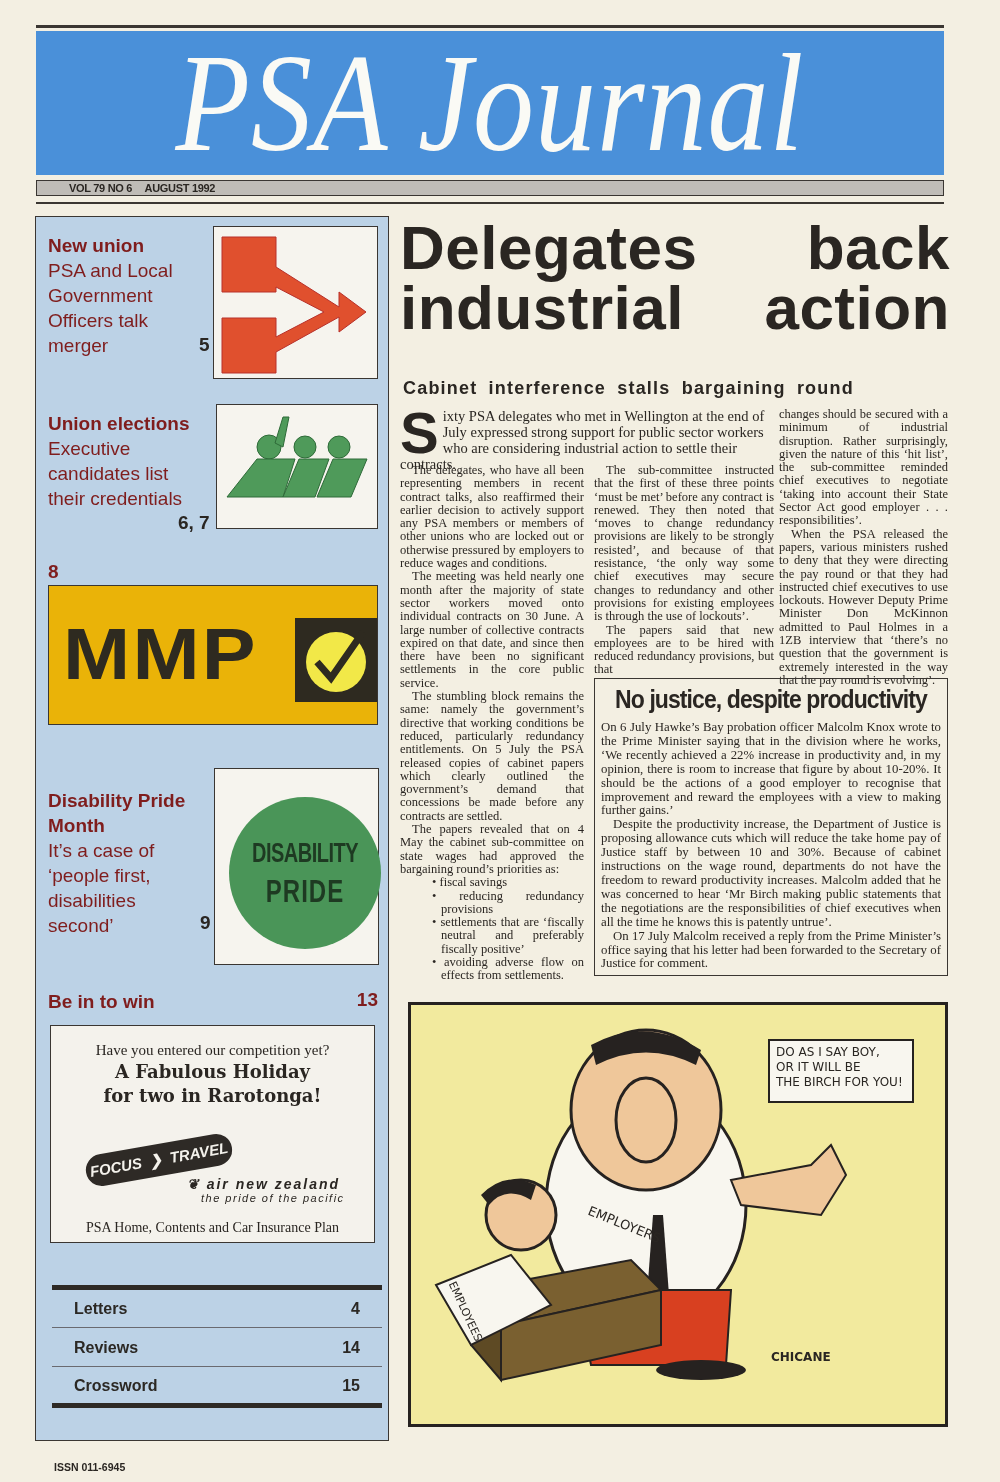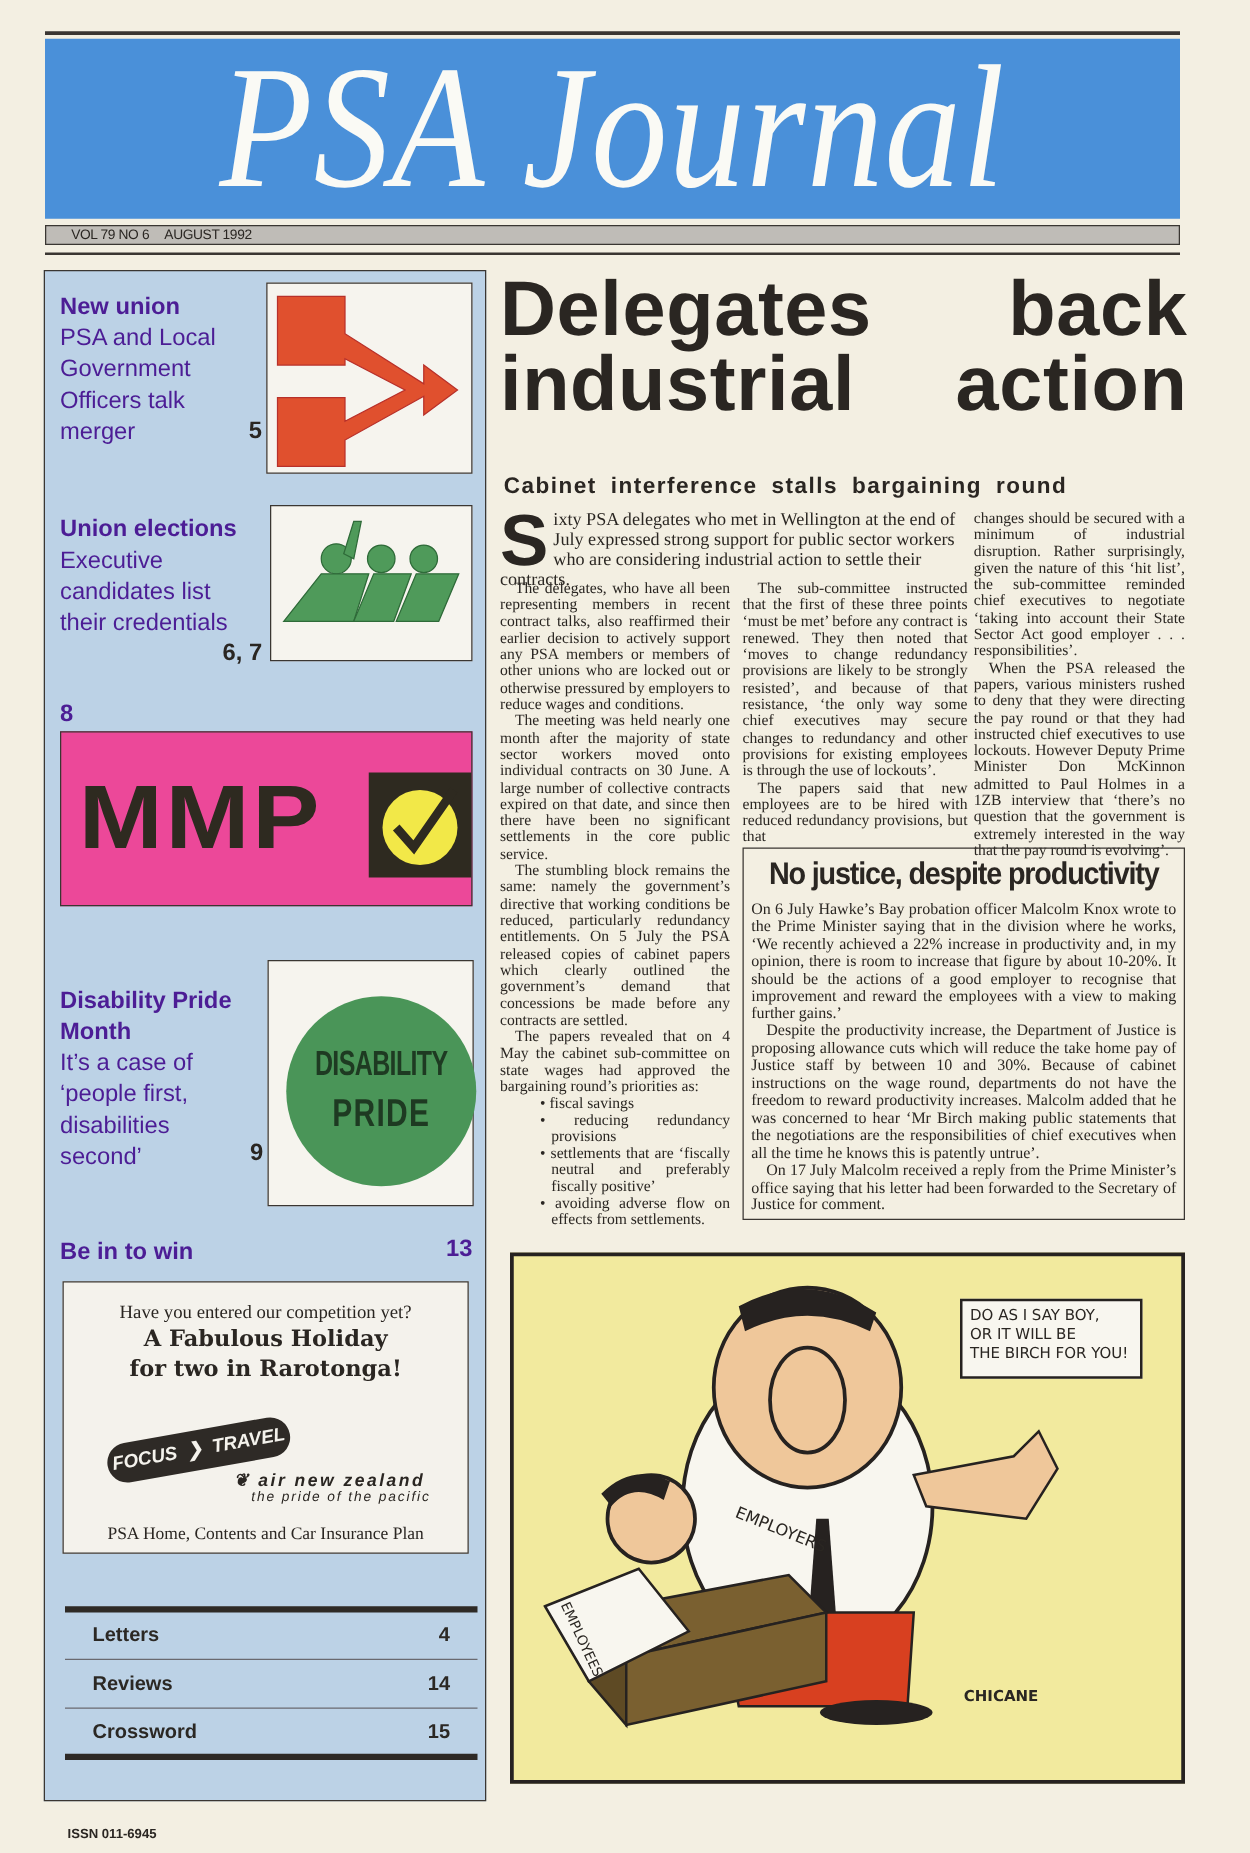--- a/index.html
+++ b/index.html
@@ -22,42 +22,42 @@
   }
   .masthead-title {
     font-family: "Liberation Serif", serif;
     font-style: italic; color: #fafaf5;
     font-size: 122px; letter-spacing: 1px; line-height: 1;
     transform: scaleY(1.15);
   }
   .issue-bar {
     left: 36px; top: 180px; width: 908px; height: 16px;
     background: #bfbcb7; border: 1px solid #3a3632;
-    padding-left: 20px;
-    font-family: "Liberation Sans", sans-serif; font-weight: normal;
+    padding-left: 32px;
+    font-family: "Liberation Sans", sans-serif; font-weight: bold;
     font-size: 11px; line-height: 14px; color: #2a2622;
     transform-origin: left; letter-spacing: -0.3px;
   }
   .issue-bar span { margin-right: 10px; }
   .rule-under { left: 36px; top: 202px; width: 908px; height: 2px; background: #3a3632; }
 
   
   .sidebar {
     left: 35px; top: 216px; width: 354px; height: 1225px;
     background: #bcd2e6; border: 1px solid #3a3632;
   }
-  .sb { font-family: "Liberation Sans", sans-serif; color: #4c1d95; }
+  .sb { font-family: "Liberation Sans", sans-serif; color: #7f1d1d; }
   .sb-h { font-weight: bold; font-size: 19px; line-height: 25px; }
   .sb-t { font-size: 19px; line-height: 25px; }
   .sb-num { font-family: "Liberation Sans", sans-serif; font-weight: bold; font-size: 19px; }
   .img-box { background: #f6f4ee; border: 1px solid #3a3632; }
 
   .mmp-box {
     left: 48px; top: 585px; width: 330px; height: 140px;
-    background: #ec4899; border: 1px solid #3a3632;
+    background: #eab308; border: 1px solid #3a3632;
   }
   .mmp-text {
     left: 14px; top: 32px;
     font-family: "Liberation Sans", sans-serif; font-weight: 900;
     font-size: 72px; color: #2e2a20; letter-spacing: 2px; line-height: 1;
     transform: scaleX(1.12); transform-origin: left;
   }
   .mmp-tick {
     left: 246px; top: 32px; width: 82px; height: 84px; background: #2e2a20;
   }

